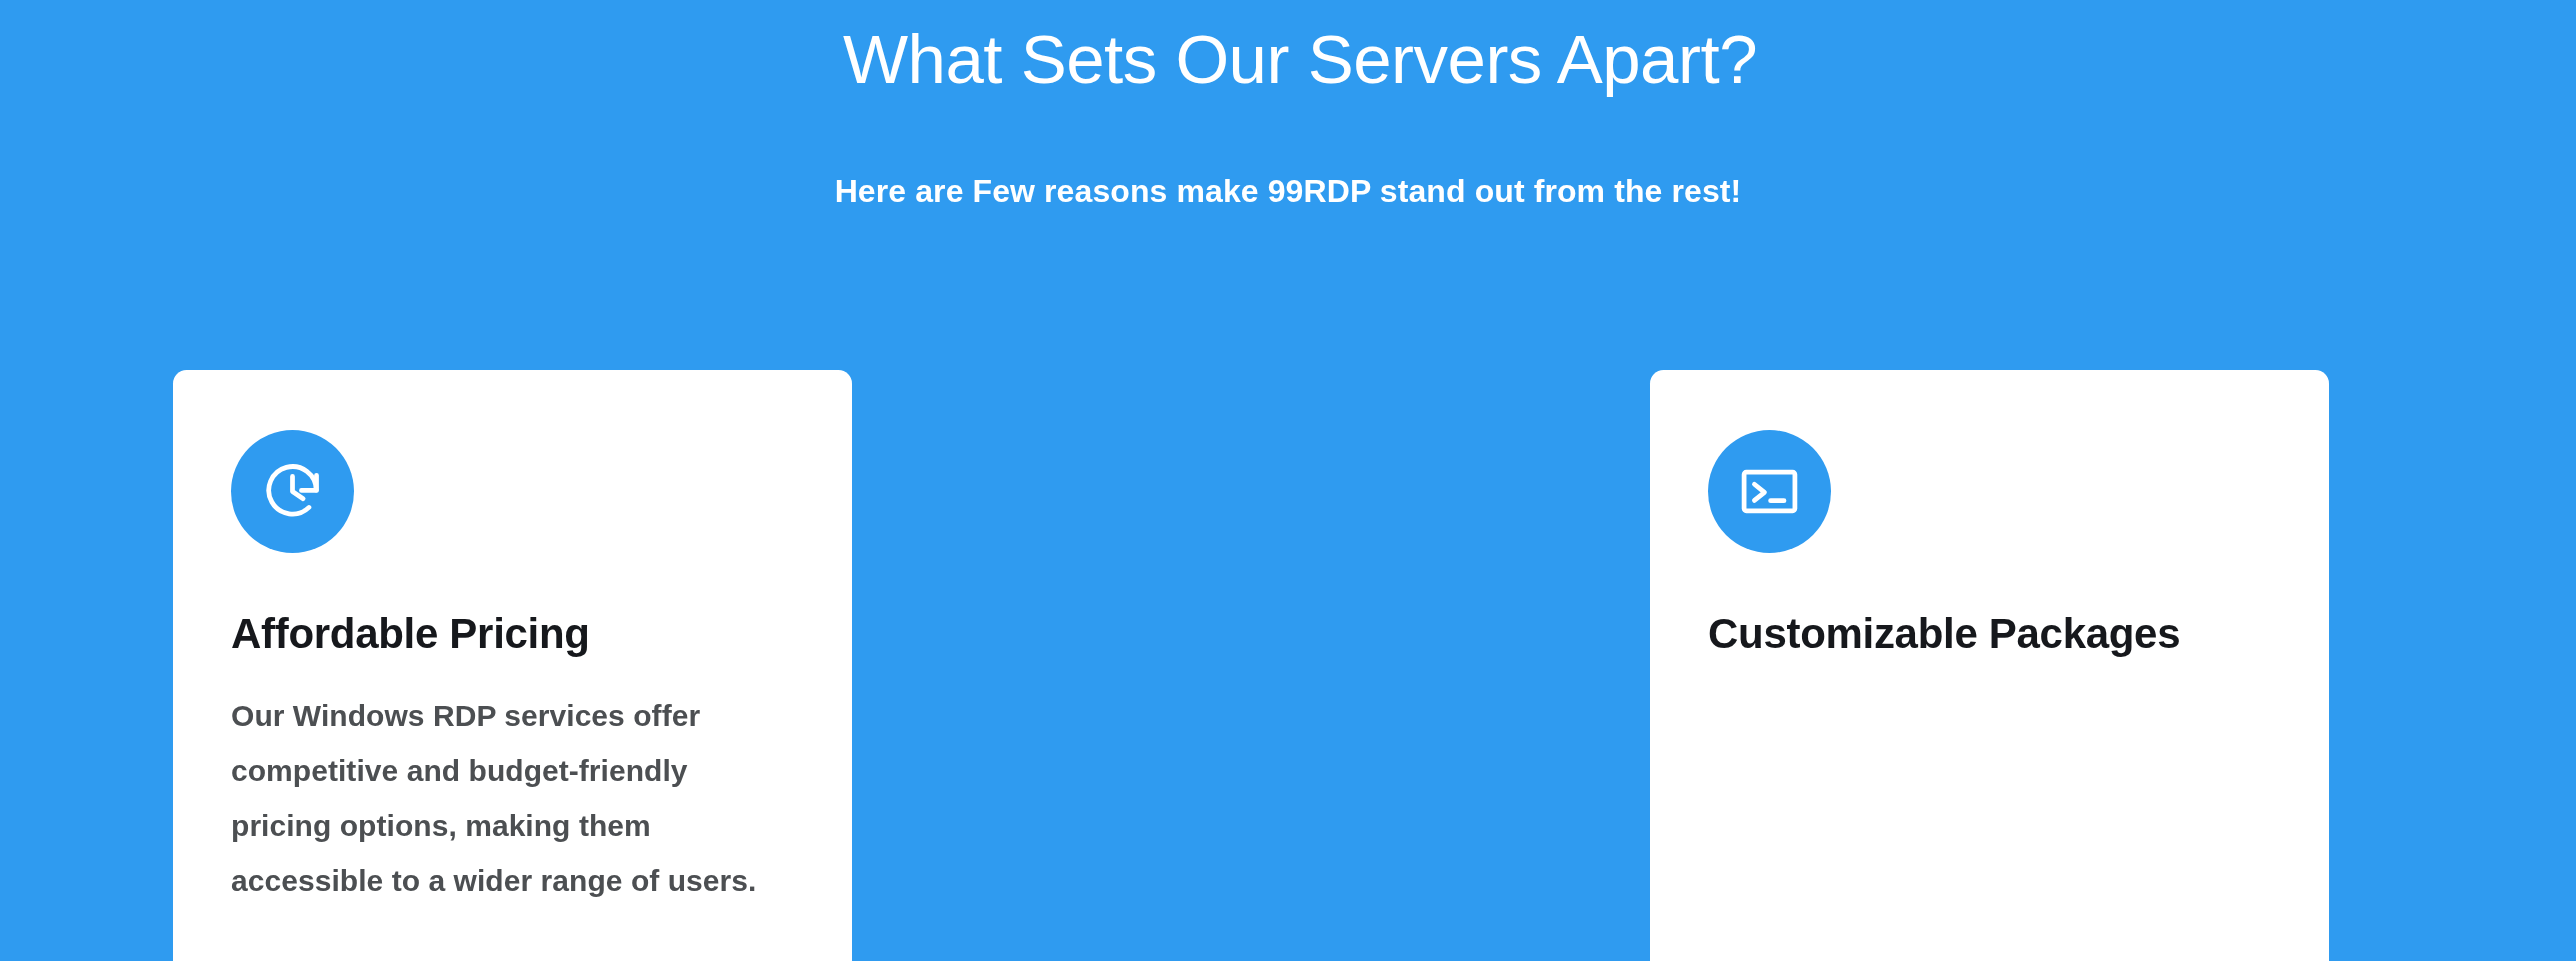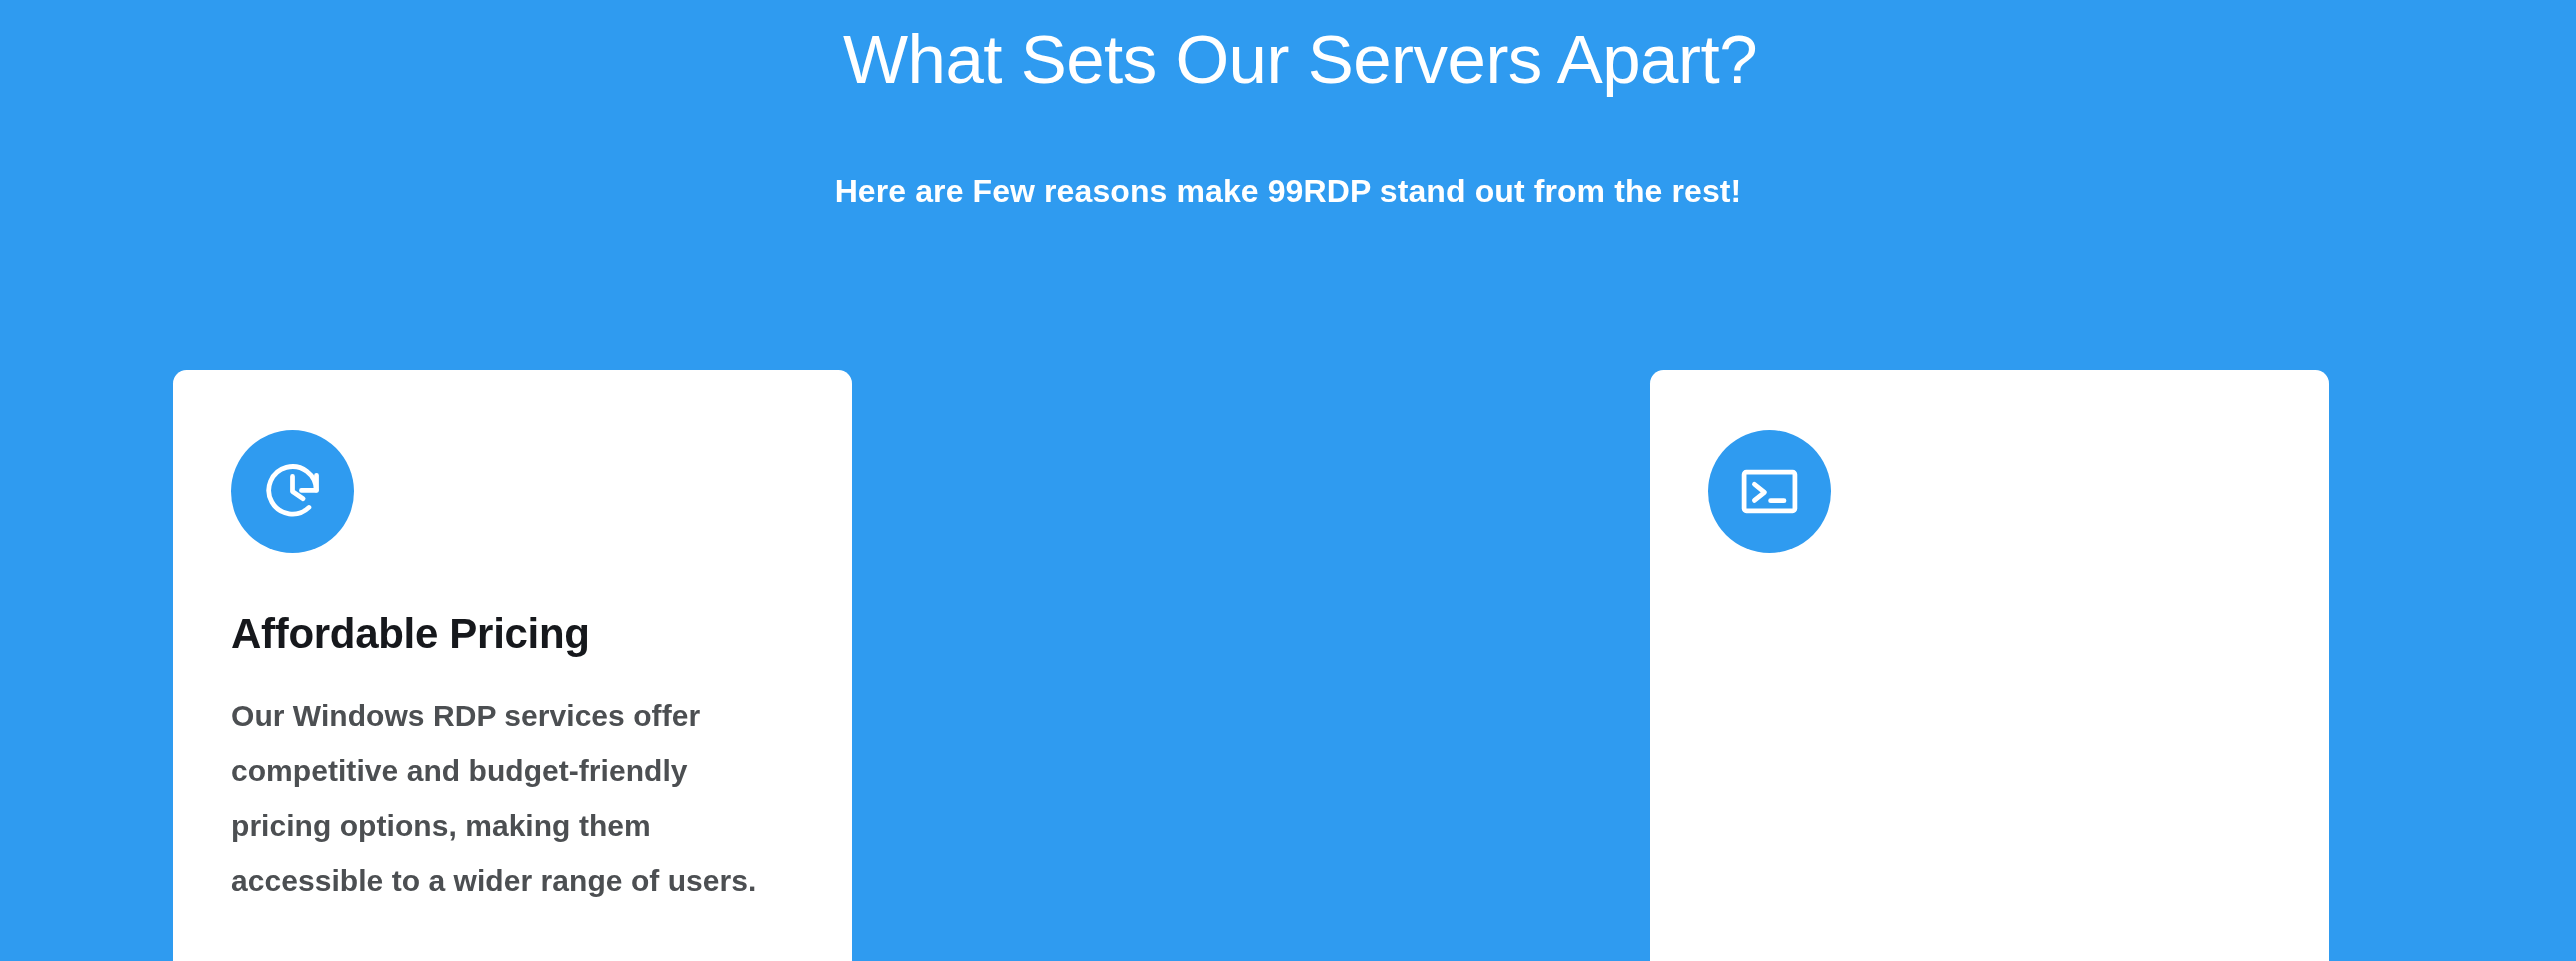--- a/index.html
+++ b/index.html
@@ -133,17 +133,18 @@
 
 
     <div class="feature-card">
       <div class="icon-circle">
         <svg width="67" height="67" viewBox="0 0 24 24" fill="none" stroke="#ffffff" stroke-width="1.7" stroke-linecap="round" stroke-linejoin="round">
           <rect x="2.9" y="5.1" width="18.2" height="13.8" rx="0.8"></rect>
           <polyline points="6.6 9.4 10.2 12.3 6.6 15.2"></polyline>
           <line x1="12.4" y1="15.3" x2="17.2" y2="15.3"></line>
         </svg>
       </div>
+      <h3 class="card-title">Customizable Packages</h3>
     </div>
 
   </div>
 </div>
 
 
 </body></html>

